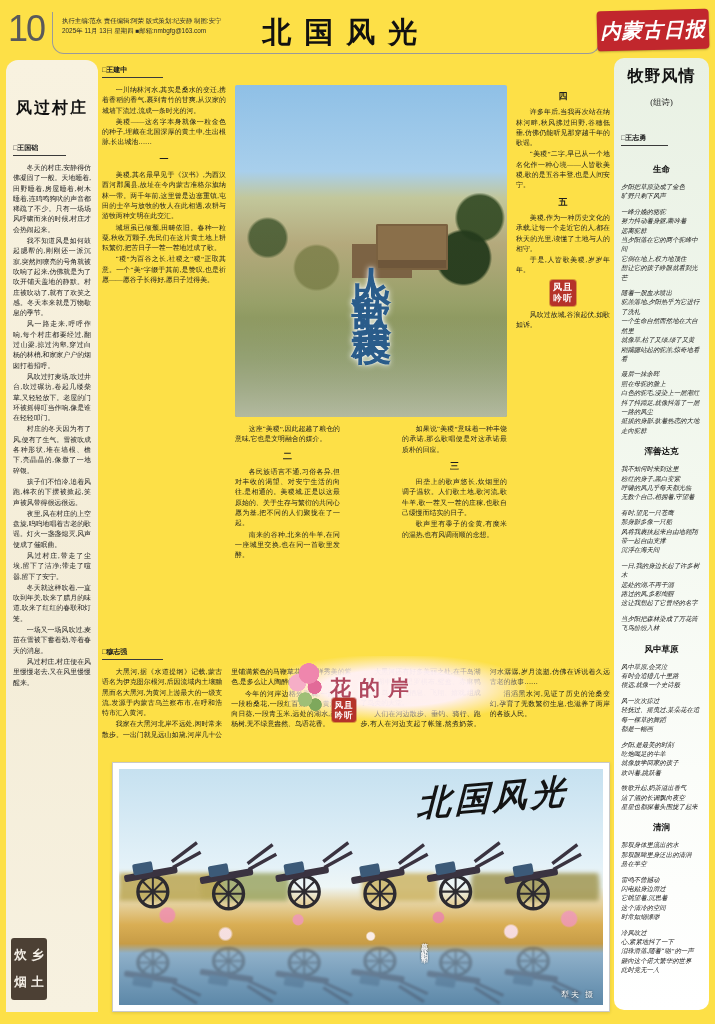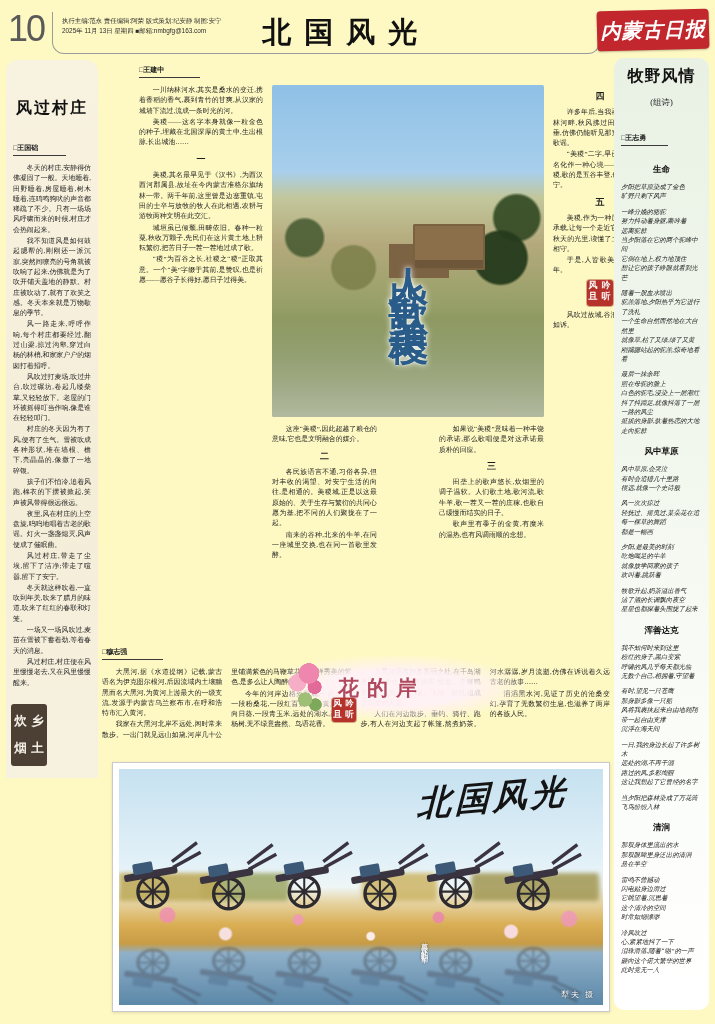--- a/index.html
+++ b/index.html
@@ -1,51 +1,51 @@
 <!DOCTYPE html>
 <html><head>
 <meta charset="utf-8">
 <style>
   * { margin:0; padding:0; box-sizing:border-box; }
   html,body { width:715px; height:1024px; }
   body { background:#f2f0ec; font-family:"Liberation Serif", serif; position:relative; overflow:hidden; }
-  .page { position:absolute; inset:0; background:#fef9c3; }
+  .page { position:absolute; inset:0; background:#fde047; }
 
   
   .header { position:absolute; top:8px; left:6px; right:6px; height:50px; }
   .pagenum { position:absolute; left:2px; top:0; font-size:36px; font-weight:400; color:#5a5a5a; font-family:"Liberation Sans", sans-serif; letter-spacing:-2px; }
   .bracket { position:absolute; left:46px; top:4px; width:548px; height:42px;
              border-left:1px solid #9a9a9a; border-right:1px solid #9a9a9a; border-bottom:1px solid #9a9a9a;
              border-radius:0 0 12px 12px; }
   .meta { position:absolute; left:9px; top:4px; font-family:"Liberation Sans", sans-serif; font-size:6.4px; line-height:9.6px; color:#2b2b2b; white-space:nowrap; }
   .page-title { position:absolute; left:50%; top:1px; transform:translateX(-38%); font-size:29px; font-weight:bold; letter-spacing:13px; color:#111; }
   .logo { position:absolute; right:0; top:2px; width:112px; height:40px; background:#c1272d; border-radius:4px;
           color:#fff; display:flex; align-items:center; justify-content:center; font-size:20px; font-weight:bold;
           font-style:italic; letter-spacing:1px; transform:rotate(-1.5deg); box-shadow:0 1px 2px rgba(0,0,0,.25); }
 
   
   .byline { font-size:7px; font-weight:bold; color:#222; border-bottom:1.4px solid #3a3a3a; display:inline-block; padding:0 36px 2px 0; margin-bottom:7px; }
   .para { font-size:6.9px; line-height:10.3px; text-align:justify; text-indent:2em; color:#1d1d1d; margin-bottom:1px; }
   .secnum { text-align:center; text-indent:0; font-weight:bold; font-size:9px; margin:6px 0; }
   .stanza-gap { height:6px; }
   .seal { background:#b5332a; border-radius:3px; color:#fff; font-weight:bold; text-align:center;
-          display:flex; flex-direction:row; justify-content:center; box-shadow:0 0 0 1px rgba(160,40,30,.4); }
+          display:flex; flex-direction:column; justify-content:center; box-shadow:0 0 0 1px rgba(160,40,30,.4); }
   .seal div { letter-spacing:1px; }
 
   
-  .leftcol { position:absolute; left:6px; top:60px; width:92px; height:718px; padding:10px 7px;
+  .leftcol { position:absolute; left:6px; top:60px; width:92px; height:952px; padding:10px 7px;
              background:linear-gradient(180deg,#f8f2e0,#f4edd8 60%,#f7f1e0); border-radius:12px 12px 0 0; }
   .leftcol .art-title { text-align:center; font-size:16px; font-weight:bold; letter-spacing:2px; margin-top:28px; color:#111; }
   .leftcol .byline { margin-top:24px; padding-right:28px; }
   .hearth-seal { position:absolute; left:5px; bottom:12px; width:36px; height:62px; background:#4c4034; border-radius:3px;
                  display:grid; grid-template-columns:1fr 1fr; align-items:center; justify-items:center;
                  color:#f4efe6; font-size:12.5px; font-weight:bold; padding:4px 1px; }
 
   
-  .essay { position:absolute; left:102px; top:58px; width:508px; height:600px;margin-left:37px; }
+  .essay { position:absolute; left:102px; top:58px; width:508px; height:600px; }
   .essay-cols { display:flex; gap:9px; }
   .ecol1 { width:124px; }
   .emid  { width:272px; position:relative; }
   .ecol4 { width:94px; }
   .ephoto { width:272px; height:332px; border-radius:2px; position:relative; overflow:hidden;
             background:
               radial-gradient(circle at 84% 52%, rgba(36,58,28,.95) 0 9%, rgba(36,58,28,0) 10%),
               radial-gradient(circle at 90% 40%, rgba(48,72,34,.9) 0 7%, rgba(48,72,34,0) 8%),
               radial-gradient(circle at 12% 46%, rgba(60,82,42,.8) 0 6%, rgba(60,82,42,0) 7%),
               radial-gradient(circle at 30% 55%, rgba(120,124,70,.8) 0 8%, rgba(120,124,70,0) 9%),
@@ -66,21 +66,21 @@
   .flower-body { column-count:4; column-gap:9px; height:76px; }
   .flower-overlay { position:absolute; left:186px; top:16px; width:238px; height:64px; display:flex; align-items:center;
                     background:radial-gradient(ellipse at 45% 50%, rgba(255,241,246,.96) 40%, rgba(255,255,255,0) 75%); }
   .blossom { width:38px; height:52px; position:relative; flex:none;
              background:
                radial-gradient(circle at 55% 22%, #ef86ad 0 22%, rgba(239,134,173,0) 23%),
                radial-gradient(circle at 25% 40%, #f6aec7 0 20%, rgba(246,174,199,0) 21%),
                radial-gradient(circle at 70% 48%, #e26a98 0 18%, rgba(226,106,152,0) 19%),
                radial-gradient(circle at 45% 72%, #9fbf77 0 16%, rgba(159,191,119,0) 17%),
                radial-gradient(circle at 72% 82%, #7ea85c 0 12%, rgba(126,168,92,0) 13%); }
-  .flower-title { font-size:21px; font-weight:bold; letter-spacing:8px; color:#b0485e; margin-left:12px;
+  .flower-title { font-size:21px; font-weight:bold; letter-spacing:8px; color:#b0485e; margin-left:4px;
                   text-shadow:0 0 4px rgba(255,255,255,.9); }
   .flower-seal { position:absolute; left:44px; bottom:-2px; width:24px; height:24px; font-size:8.5px; line-height:10.5px; }
 
   
   .bigphoto { position:absolute; left:112px; top:762px; width:498px; height:250px; background:#fff;
               border:1px solid #c9c9c9; padding:6px; box-shadow:0 1px 3px rgba(0,0,0,.12); }
   .scene { position:relative; width:100%; height:100%; overflow:hidden;
            background:linear-gradient(180deg,#c6e1f0 0%, #e3f1f8 40%, #eef6f6 50%, #e7d6a8 56%, #d9ae54 66%, #c79c46 74%, #8fb0c9 78%, #6e96b4 92%, #5d88a8 100%); }
   .bushline { position:absolute; left:0; right:0; top:44%; height:12%;
               background:
@@ -303,44 +303,20 @@
             <div class="pline">照在母驼的脸上</div>
             <div class="pline">白色的驼毛,浸染上一层潮红</div>
             <div class="pline">抖了抖蹄足,就像抖落了一层</div>
             <div class="pline">一路的风尘</div>
             <div class="pline">挺拔的身影,驮着热恋的大地</div>
             <div class="pline">走向驼群</div>
           </div>
         </div>
 
         <div class="poem">
-          <div class="poem-title">风中草原</div>
-          <div>
-
-          <div class="pline">风中草原,会哭泣</div>
-            <div class="pline">有时会追猎几十里路</div>
-            <div class="pline">很远,就像一个史诗般</div>
-            <div class="pline stanza-gap"></div>
-            <div class="pline">风一次次掠过</div>
-            <div class="pline">轻抚过、摇曳过,某朵花在追</div>
-            <div class="pline">每一棵草的舞蹈</div>
-            <div class="pline">都是一幅画</div>
-            <div class="pline stanza-gap"></div>
-            <div class="pline">夕阳,是最美的时刻</div>
-            <div class="pline">吃饱喝足的牛羊</div>
-            <div class="pline">就像放学回家的孩子</div>
-            <div class="pline">欢叫着,跳跃着</div>
-            <div class="pline stanza-gap"></div>
-            <div class="pline">牧歌升起,奶茶溢出香气</div>
-            <div class="pline">沾了酒的长调飘向夜空</div>
-            <div class="pline">星星也都探着头围拢了起来</div>
-          </div>
-        </div>
-
-        <div class="poem">
           <div class="poem-title">浑善达克</div>
           <div>
 
           <div class="pline">我不知何时来到这里</div>
             <div class="pline">粉红的身子,黑白变紫</div>
             <div class="pline">呼啸的风几乎每天都光临</div>
             <div class="pline">无数个自己,相拥着,守望着</div>
             <div class="pline stanza-gap"></div>
             <div class="pline">有时,望见一只苍鹰</div>
             <div class="pline">那身影多像一只船</div>
@@ -352,20 +328,44 @@
             <div class="pline">远处的湖,不再干涸</div>
             <div class="pline">路过的风,多彩绚丽</div>
             <div class="pline">这让我想起了它曾经的名字</div>
             <div class="pline stanza-gap"></div>
             <div class="pline">当夕阳把森林染成了万花筒</div>
             <div class="pline">飞鸟纷纷入林</div>
           </div>
         </div>
 
         <div class="poem">
+          <div class="poem-title">风中草原</div>
+          <div>
+
+          <div class="pline">风中草原,会哭泣</div>
+            <div class="pline">有时会追猎几十里路</div>
+            <div class="pline">很远,就像一个史诗般</div>
+            <div class="pline stanza-gap"></div>
+            <div class="pline">风一次次掠过</div>
+            <div class="pline">轻抚过、摇曳过,某朵花在追</div>
+            <div class="pline">每一棵草的舞蹈</div>
+            <div class="pline">都是一幅画</div>
+            <div class="pline stanza-gap"></div>
+            <div class="pline">夕阳,是最美的时刻</div>
+            <div class="pline">吃饱喝足的牛羊</div>
+            <div class="pline">就像放学回家的孩子</div>
+            <div class="pline">欢叫着,跳跃着</div>
+            <div class="pline stanza-gap"></div>
+            <div class="pline">牧歌升起,奶茶溢出香气</div>
+            <div class="pline">沾了酒的长调飘向夜空</div>
+            <div class="pline">星星也都探着头围拢了起来</div>
+          </div>
+        </div>
+
+        <div class="poem">
           <div class="poem-title">清涧</div>
           <div>
 
           <div class="pline">那双身体里流出的水</div>
             <div class="pline">那双眼眸里身泛出的清涧</div>
             <div class="pline">悬在半空</div>
             <div class="pline stanza-gap"></div>
             <div class="pline">雷鸣不曾撼动</div>
             <div class="pline">闪电贴身边滑过</div>
             <div class="pline">它眺望着,沉思着</div>

